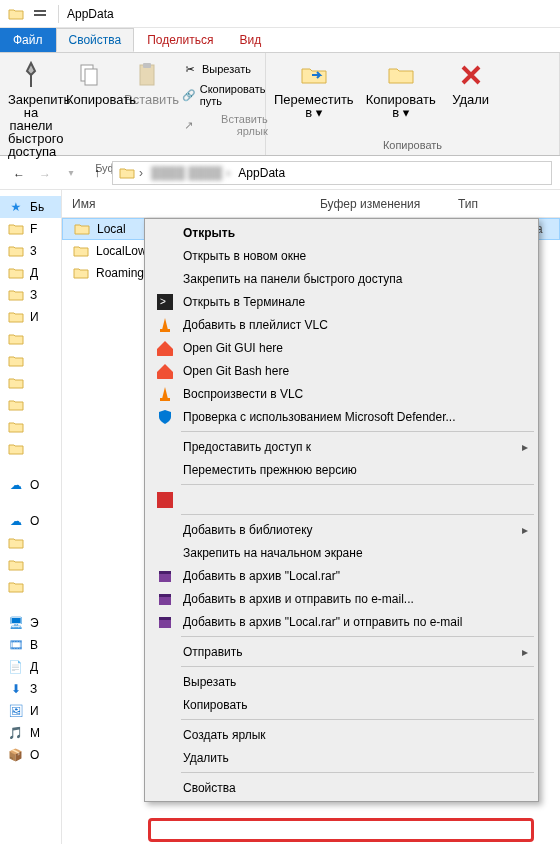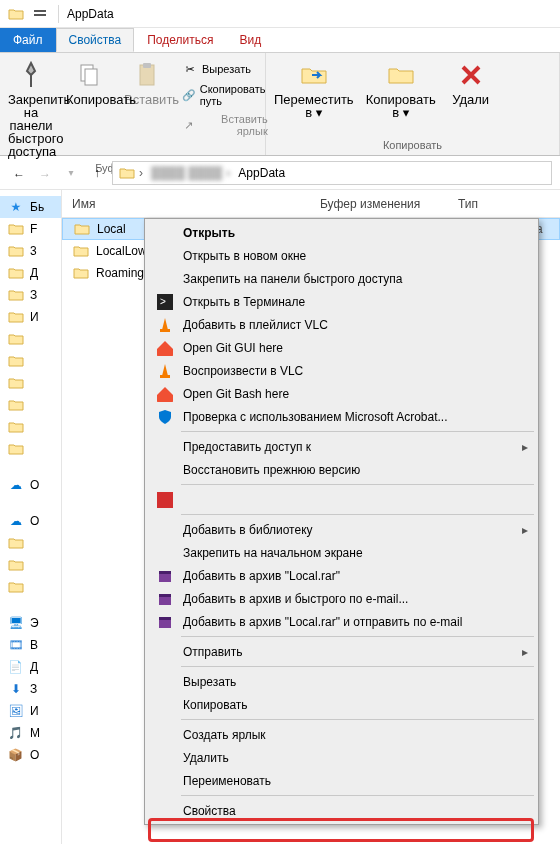--- a/index.html
+++ b/index.html
@@ -443,51 +443,51 @@
       <span class="ctx-icon">
         <svg width="16" height="16" viewBox="0 0 16 16">
           <rect width="16" height="16" transform="rotate(45 8 8)" fill="#f05033" x="3" y="3"></rect>
         </svg>
       </span>
       <span class="ctx-text">Open Git GUI here</span>
     </div>
   <div class="ctx-item">
       <span class="ctx-icon">
         <svg width="16" height="16" viewBox="0 0 16 16">
+          <rect width="16" height="16" transform="rotate(45 8 8)" fill="#f05033" x="3" y="3"></rect>
+        </svg>
+      </span>
+      <span class="ctx-text">Open Git Bash here</span>
+    </div>
+  <div class="ctx-item">
+      <span class="ctx-icon">
+        <svg width="16" height="16" viewBox="0 0 16 16">
           <path d="M8 1 L11 13 H5 Z" fill="#f57c00"></path>
           <rect x="3" y="12" width="10" height="3" fill="#f57c00"></rect>
         </svg>
       </span>
       <span class="ctx-text">Воспроизвести в VLC</span>
     </div>
   <div class="ctx-item">
       <span class="ctx-icon">
         <svg width="16" height="16" viewBox="0 0 16 16">
-          <rect width="16" height="16" transform="rotate(45 8 8)" fill="#f05033" x="3" y="3"></rect>
-        </svg>
-      </span>
-      <span class="ctx-text">Open Git Bash here</span>
-    </div>
-  <div class="ctx-item">
-      <span class="ctx-icon">
-        <svg width="16" height="16" viewBox="0 0 16 16">
           <path d="M8 1 L14 3 V8 C14 12 8 15 8 15 C8 15 2 12 2 8 V3 Z" fill="#0078d4"></path>
         </svg>
       </span>
-      <span class="ctx-text">Проверка с использованием Microsoft Acrobat...</span>
+      <span class="ctx-text">Проверка с использованием Microsoft Defender...</span>
     </div>
   <div class="ctx-sep"></div>
   <div class="ctx-item">
       <span class="ctx-icon"></span>
       <span class="ctx-text">Предоставить доступ к</span>
       <span class="ctx-sub">▸</span>
     </div>
   <div class="ctx-item">
       <span class="ctx-icon"></span>
-      <span class="ctx-text">Восстановить прежнюю версию</span>
+      <span class="ctx-text">Переместить прежнюю версию</span>
     </div>
   <div class="ctx-sep"></div>
   <div class="ctx-item">
       <span class="ctx-icon">
         <svg width="16" height="16" viewBox="0 0 16 16">
           <rect width="16" height="16" fill="#d32f2f"></rect>
         </svg>
       </span>
     </div>
   <div class="ctx-sep"></div>
@@ -509,21 +509,21 @@
       </span>
       <span class="ctx-text">Добавить в архив "Local.rar"</span>
     </div>
   <div class="ctx-item">
       <span class="ctx-icon">
         <svg width="16" height="16" viewBox="0 0 16 16">
           <rect x="2" y="3" width="12" height="11" fill="#7b3f99"></rect>
           <rect x="2" y="3" width="12" height="3" fill="#4a1e6b"></rect>
         </svg>
       </span>
-      <span class="ctx-text">Добавить в архив и быстрого по e-mail...</span>
+      <span class="ctx-text">Добавить в архив и отправить по e-mail...</span>
     </div>
   <div class="ctx-item">
       <span class="ctx-icon">
         <svg width="16" height="16" viewBox="0 0 16 16">
           <rect x="2" y="3" width="12" height="11" fill="#7b3f99"></rect>
           <rect x="2" y="3" width="12" height="3" fill="#4a1e6b"></rect>
         </svg>
       </span>
       <span class="ctx-text">Добавить в архив "Local.rar" и отправить по e-mail</span>
     </div>
@@ -544,23 +544,19 @@
     </div>
   <div class="ctx-sep"></div>
   <div class="ctx-item">
       <span class="ctx-icon"></span>
       <span class="ctx-text">Создать ярлык</span>
     </div>
   <div class="ctx-item">
       <span class="ctx-icon"></span>
       <span class="ctx-text">Удалить</span>
     </div>
-  <div class="ctx-item">
-      <span class="ctx-icon"></span>
-      <span class="ctx-text">Переименовать</span>
-    </div>
   <div class="ctx-sep"></div>
   <div class="ctx-item">
       <span class="ctx-icon"></span>
       <span class="ctx-text">Свойства</span>
     </div>
 </div>
 <div class="ctx-highlight"></div>
 
 </body></html>

